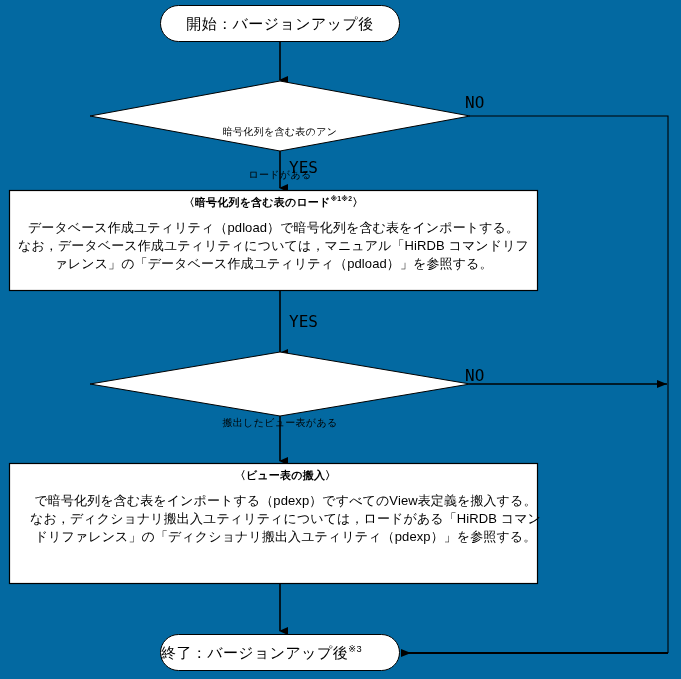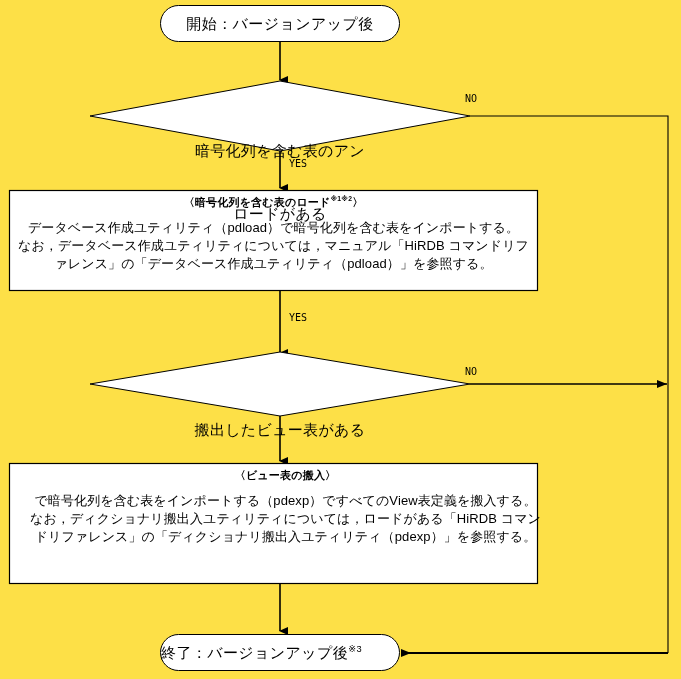--- a/index.html
+++ b/index.html
@@ -7,21 +7,21 @@
     padding: 0;
     background: #ffffff;
   }
   body {
     font-family: "Liberation Sans", "DejaVu Sans", sans-serif;
   }
   #canvas {
     position: relative;
     width: 681px;
     height: 679px;
-    background: #fde047;
+    background: #0369a1;
     overflow: hidden;
   }
   svg.flow {
     position: absolute;
     left: 0;
     top: 0;
     width: 681px;
     height: 679px;
   }
   
@@ -30,27 +30,27 @@
     color: #000000;
     line-height: 1.32;
     white-space: pre;
   }
   .term-label {
     font-size: 15px;
     letter-spacing: 0.4px;
     text-align: center;
   }
   .diamond-label {
-    font-size: 15px;
+    font-size: 10px;
     text-align: center;
     line-height: 1.42;
     letter-spacing: 0.3px;
   }
   .edge-label {
-    font-size: 10px;
+    font-size: 16px;
     font-family: "DejaVu Sans Mono", "Liberation Mono", monospace;
     letter-spacing: 0px;
   }
   .box-wrap {
     position: absolute;
     box-sizing: border-box;
     padding: 4px 6px 4px 6px;
   }
   .box-title {
     font-size: 11px;
@@ -138,21 +138,21 @@
   <div class="box-wrap" style="left:10px; top:191px; width:527px; height:99px;">
     <div class="box-title"><span>〈暗号化列を含む表のロード</span><sup>※1</sup><sup>※2</sup><span>〉</span></div>
     <div class="box-body">
       <p class="para">データベース作成ユティリティ（pdload）で暗号化列を含む表をインポートする。</p>
       <p class="para">なお，データベース作成ユティリティについては，マニュアル「HiRDB コマンドリファレンス」の「データベース作成ユティリティ（pdload）」を参照する。</p>
     </div>
   </div>
 
   <div class="txt edge-label" style="left:289px; top:311px;">YES</div>
 
-  <div class="txt diamond-label" style="left:140px; top:376px; width:280px;">
+  <div class="txt diamond-label" style="left:140px; top:388px; width:280px;">
     <div>搬出したビュー表がある</div>
   </div>
 
   <div class="txt edge-label" style="left:465px; top:365px;">NO</div>
 
   <div class="box-wrap" style="left:22px; top:464px; width:527px; height:119px;">
     <div class="box-title">〈ビュー表の搬入〉</div>
     <div class="box-body">
       <p class="para">で暗号化列を含む表をインポートする（pdexp）ですべてのView表定義を搬入する。</p>
       <p class="para">なお，ディクショナリ搬出入ユティリティについては，ロードがある「HiRDB コマンドリファレンス」の「ディクショナリ搬出入ユティリティ（pdexp）」を参照する。</p>

